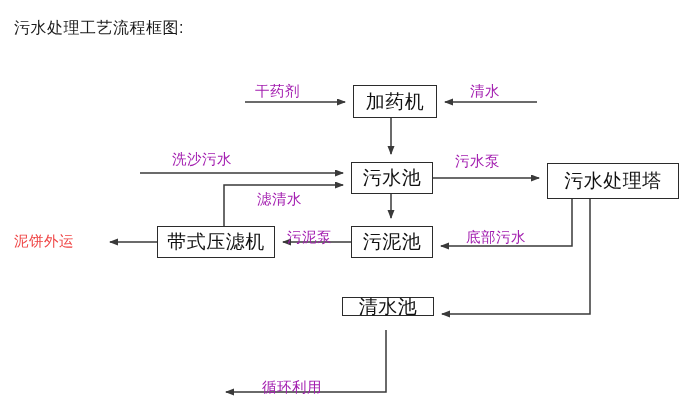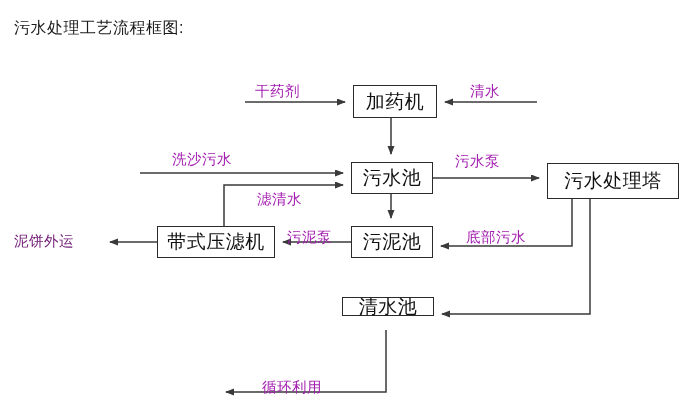--- a/index.html
+++ b/index.html
@@ -49,21 +49,21 @@
     position: absolute;
     font-size: 14.5px;
     color: #a21caf;
     white-space: nowrap;
     letter-spacing: 0.5px;
     background: transparent;
   }
   .terminal-label {
     position: absolute;
     font-size: 14.5px;
-    color: #701a75;
+    color: #ef4444;
     white-space: nowrap;
     letter-spacing: 0.5px;
   }
 </style>
 </head>
 <body>
 
 <div id="page">
 
   <div id="diagram-title">污水处理工艺流程框图:</div>

